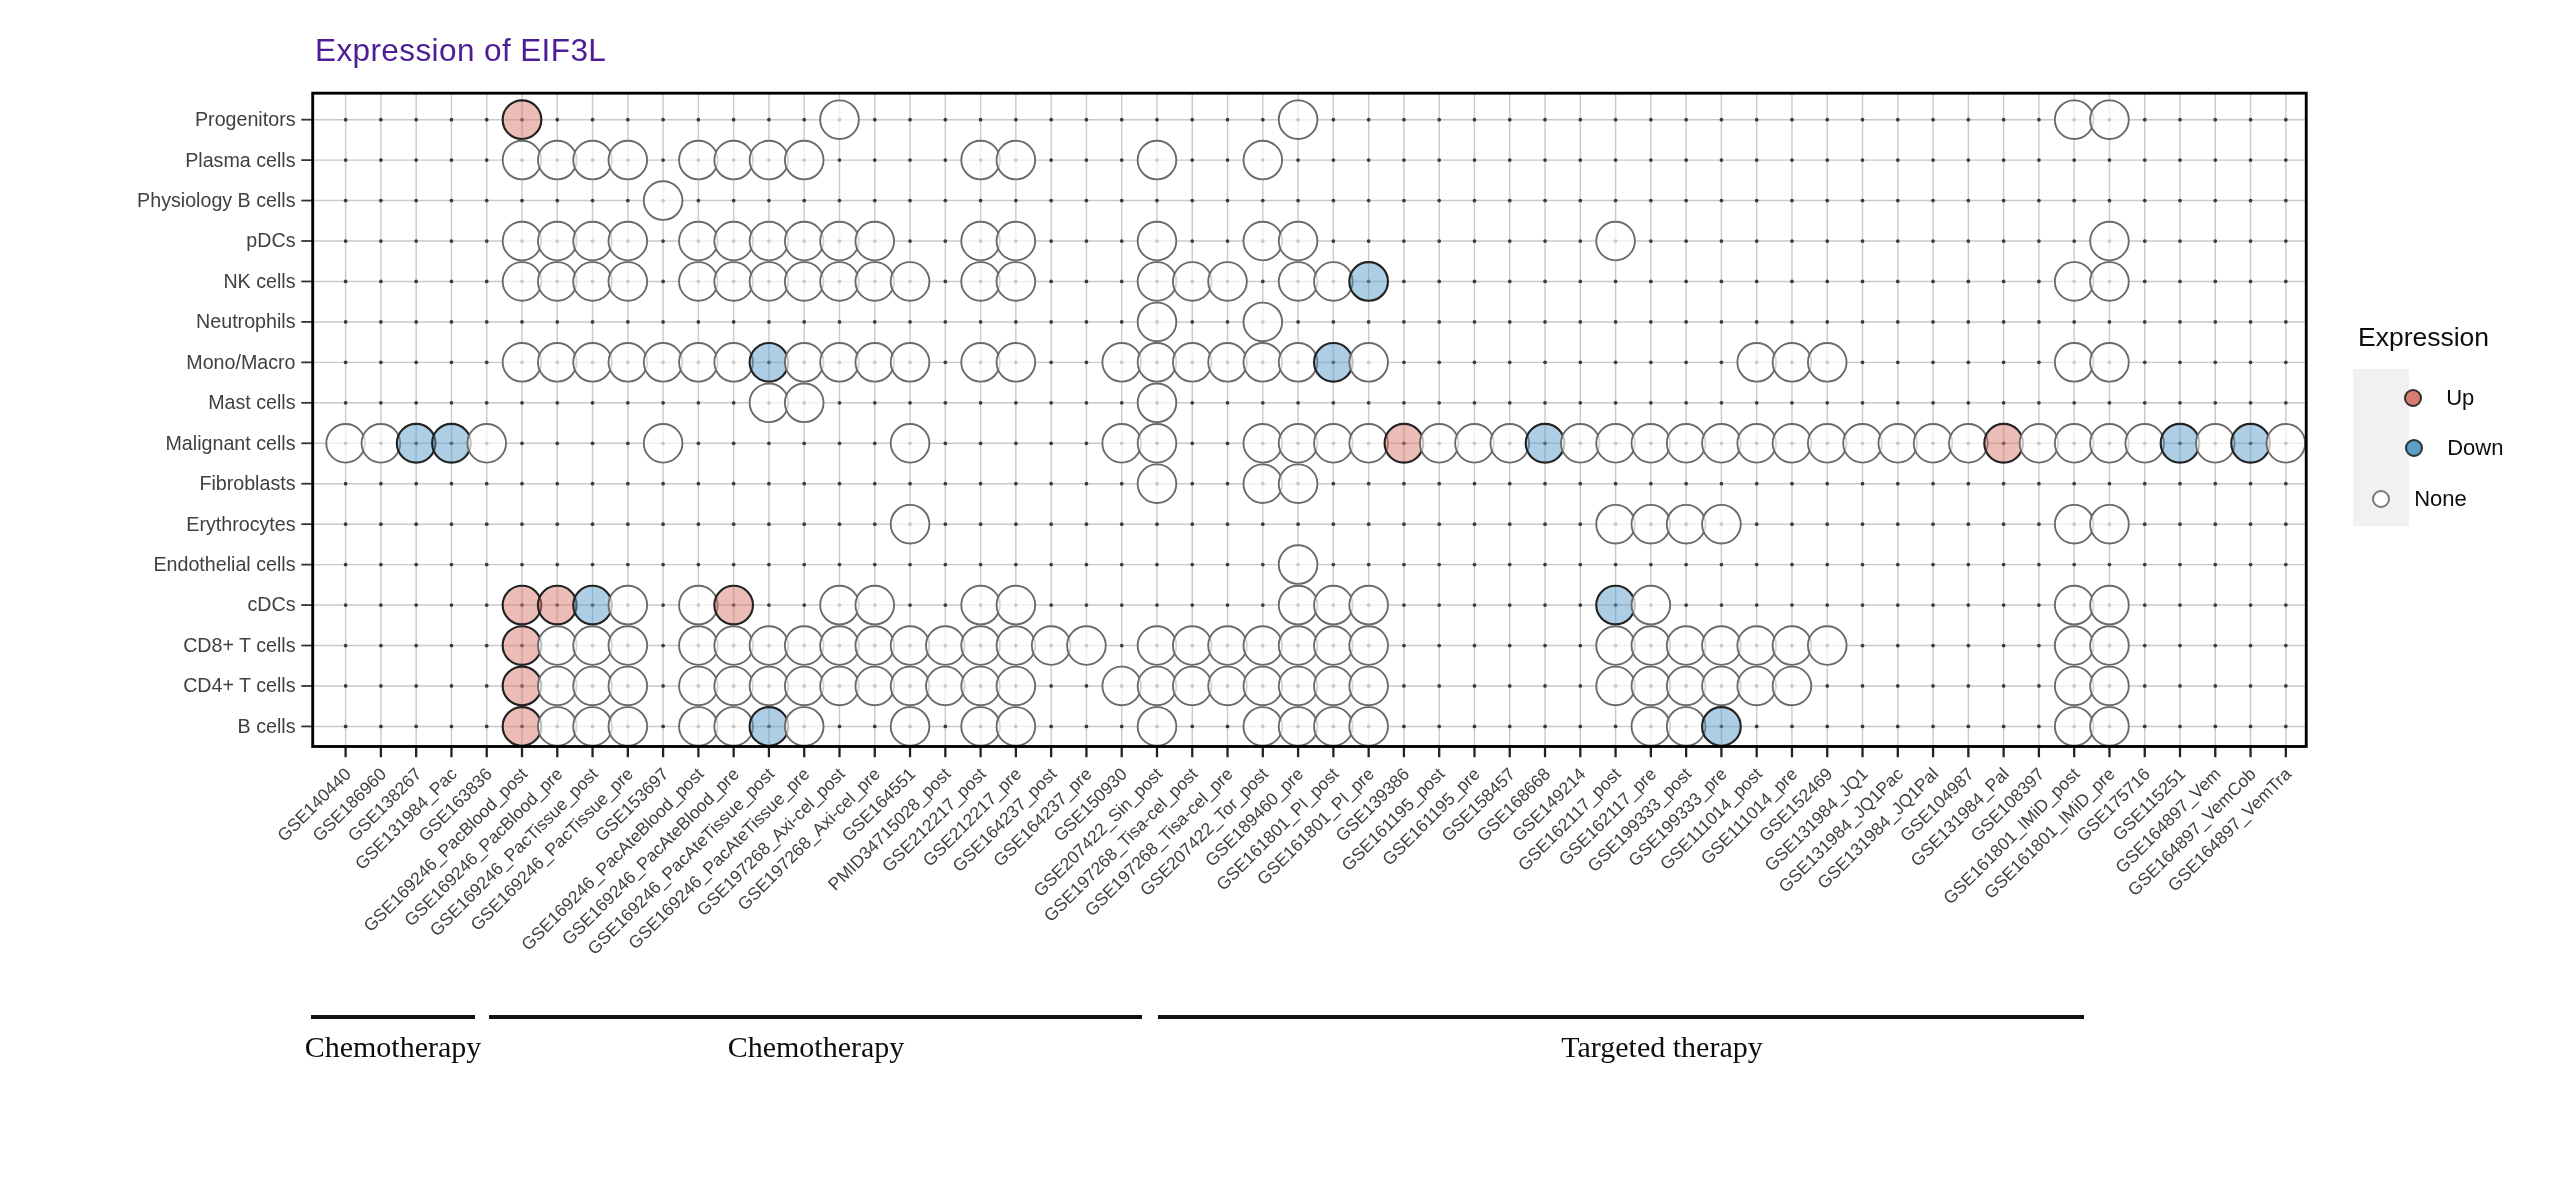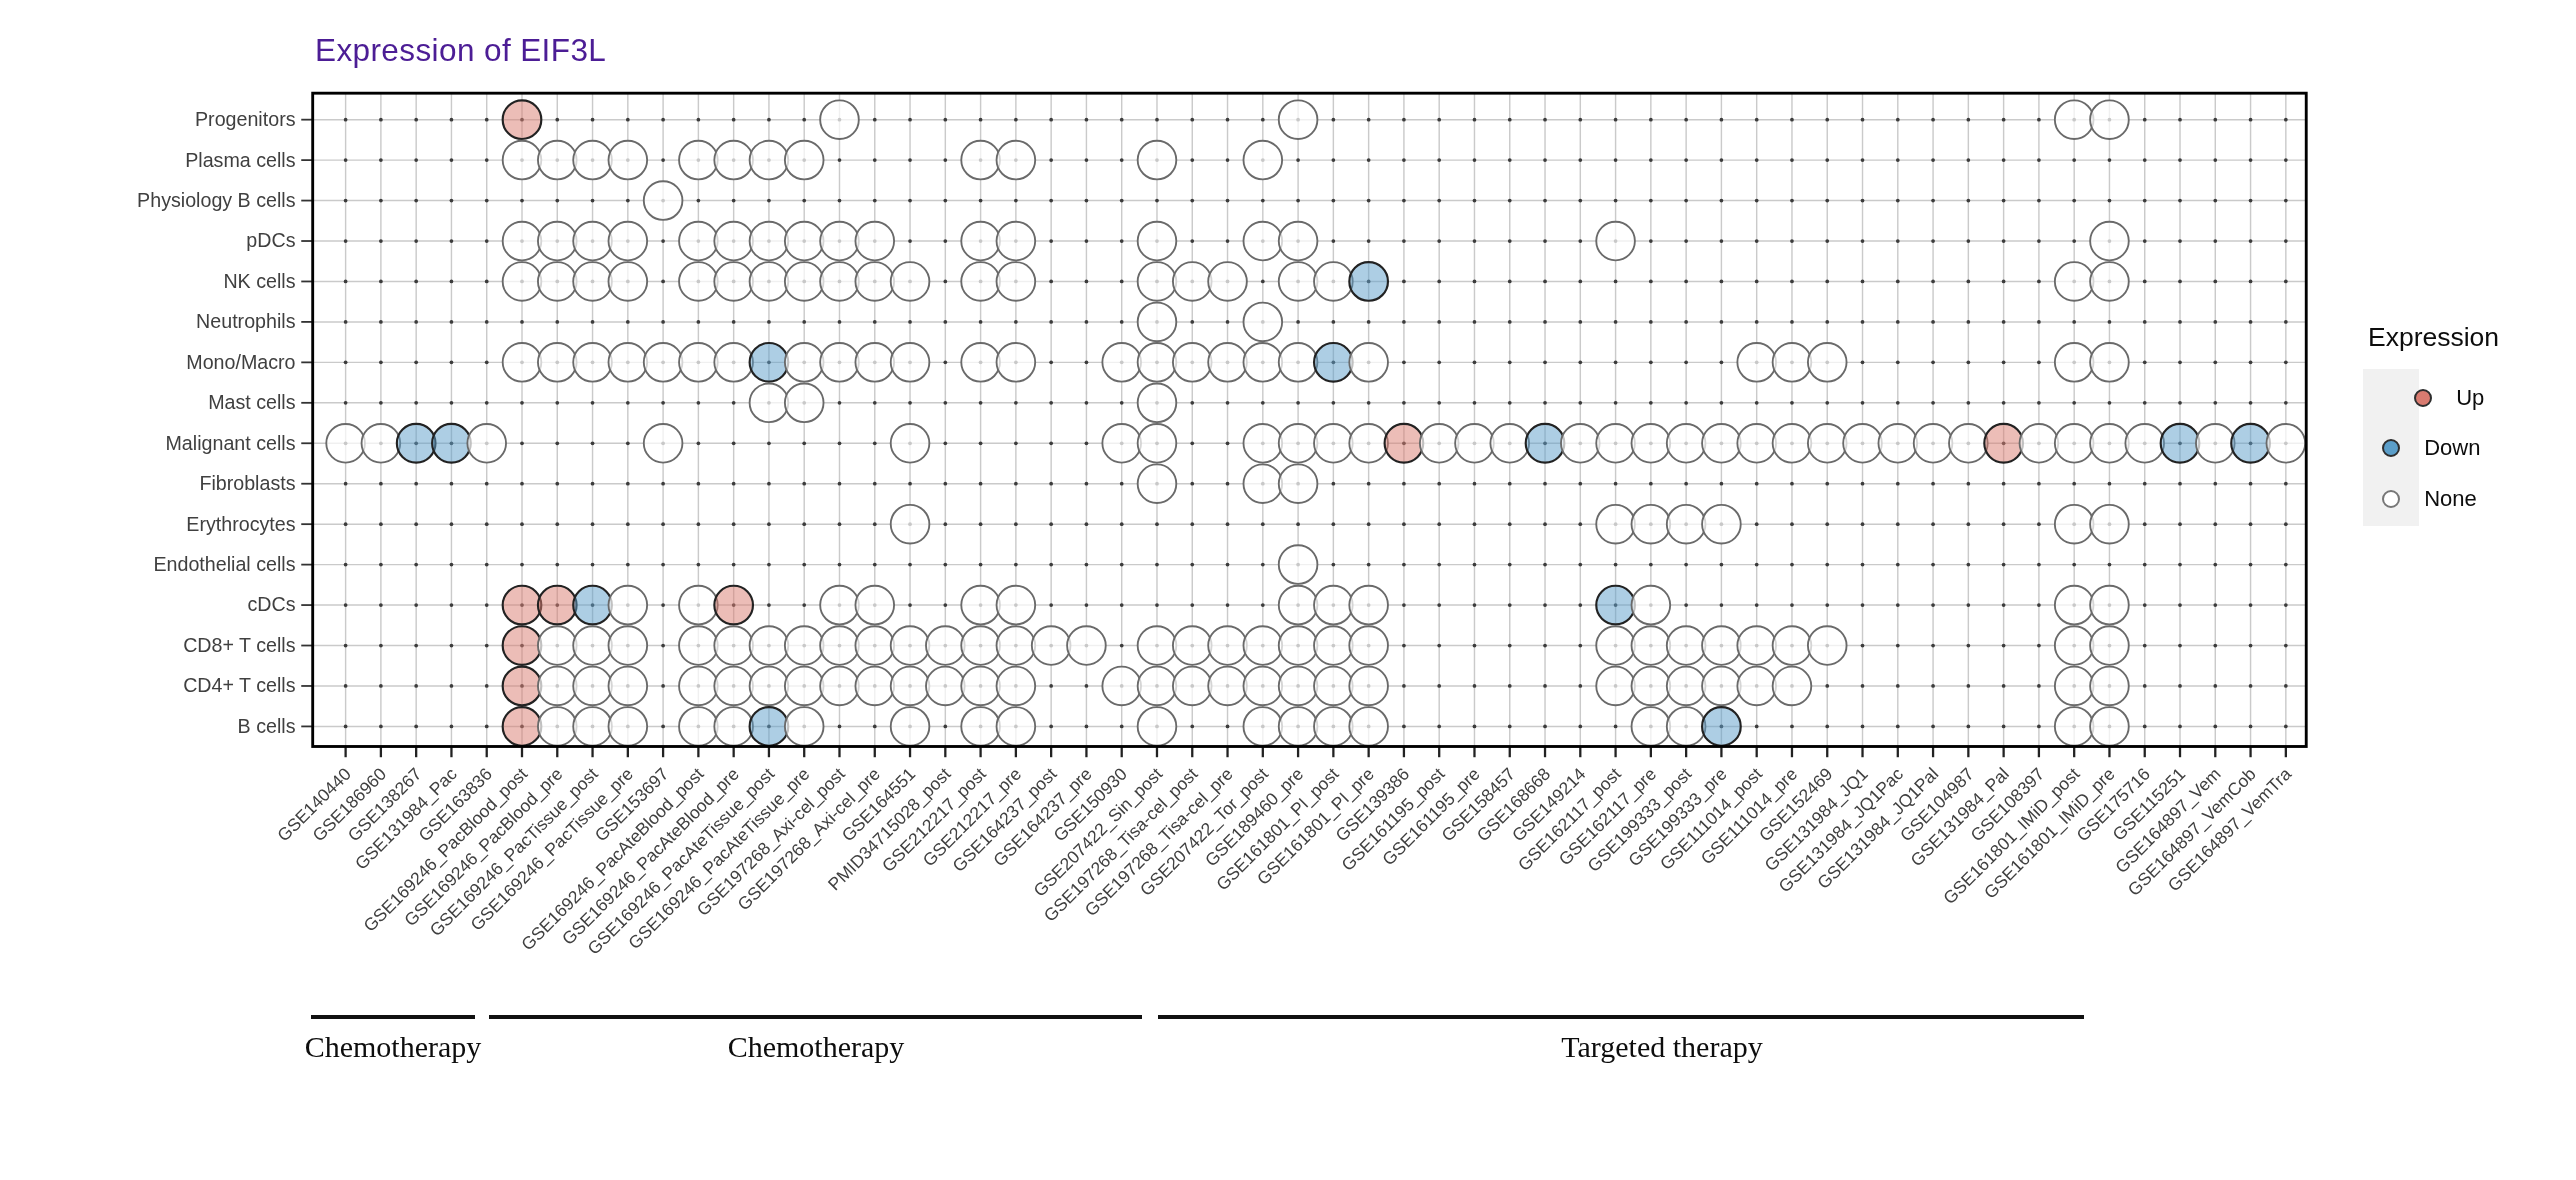--- a/index.html
+++ b/index.html
@@ -1,21 +1,21 @@
 <!DOCTYPE html>
 <html style="font-size:11.4px"><head>
 <meta charset="utf-8">
 <style>
   html,body{margin:0;padding:0;background:#ffffff;}
   body{width:2576px;height:1181px;position:relative;overflow:hidden;
        font-family:"Liberation Sans", sans-serif;}
   .title{position:absolute;left:315px;top:31.5px;font-size:31.5px;color:#4c1d95;
          letter-spacing:0.4px;}
   #plot{position:absolute;left:0;top:0;}
-  .legend{position:absolute;left:10px;top:0;width:2211px;height:1181px;pointer-events:none;}
+  .legend{position:absolute;left:0;top:0;width:2211px;height:1181px;pointer-events:none;}
   .legend-title{position:absolute;left:2358px;top:322px;font-size:26.5px;color:#0d0d0d;}
   .legend-keybg{position:absolute;left:2353px;top:369px;width:56px;height:157px;background:#f1f1f1;}
   .legend-item{position:absolute;left:2353px;height:36px;display:flex;align-items:center;}
   .legend-item .sw{display:inline-block;width:18.6px;height:18.6px;border-radius:50%;
                    margin-left:18.6px;box-sizing:border-box;border:2.1px solid #2e2e2e;}
   .legend-item .lbl{margin-left:24px;font-size:22px;color:#0d0d0d;}
   .grp-bar{position:absolute;height:4.3px;background:#111;top:1015px;}
   .grp-label{position:absolute;top:1030px;font-family:"Liberation Serif", serif;
              font-size:30px;color:#0d0d0d;text-align:center;width:444px;}
 </style>
@@ -1378,21 +1378,21 @@
     <rect x="437" y="130" width="2786" height="913" fill="none" stroke="#000" stroke-width="4"></rect>
   </svg>
 
 <div class="legend">
   <div class="legend-title">Expression</div>
   <div class="legend-keybg"></div>
   <div class="legend-item" style="top:380px;margin-left:32px;">
     <span class="sw" id="sw-up" style="background: rgb(217, 123, 112);"></span>
     <span class="lbl">Up</span>
   </div>
-  <div class="legend-item" style="top:430px;">
+  <div class="legend-item" style="top:430px;margin-left:33px;">
     <span class="sw" id="sw-down" style="background: rgb(91, 158, 201);"></span>
     <span class="lbl">Down</span>
   </div>
   <div class="legend-item" style="top:481px;">
     <span class="sw" id="sw-none" style="background: rgb(255, 255, 255); border-color: rgb(119, 119, 119);"></span>
     <span class="lbl">None</span>
   </div>
 </div>
 
 <div>

